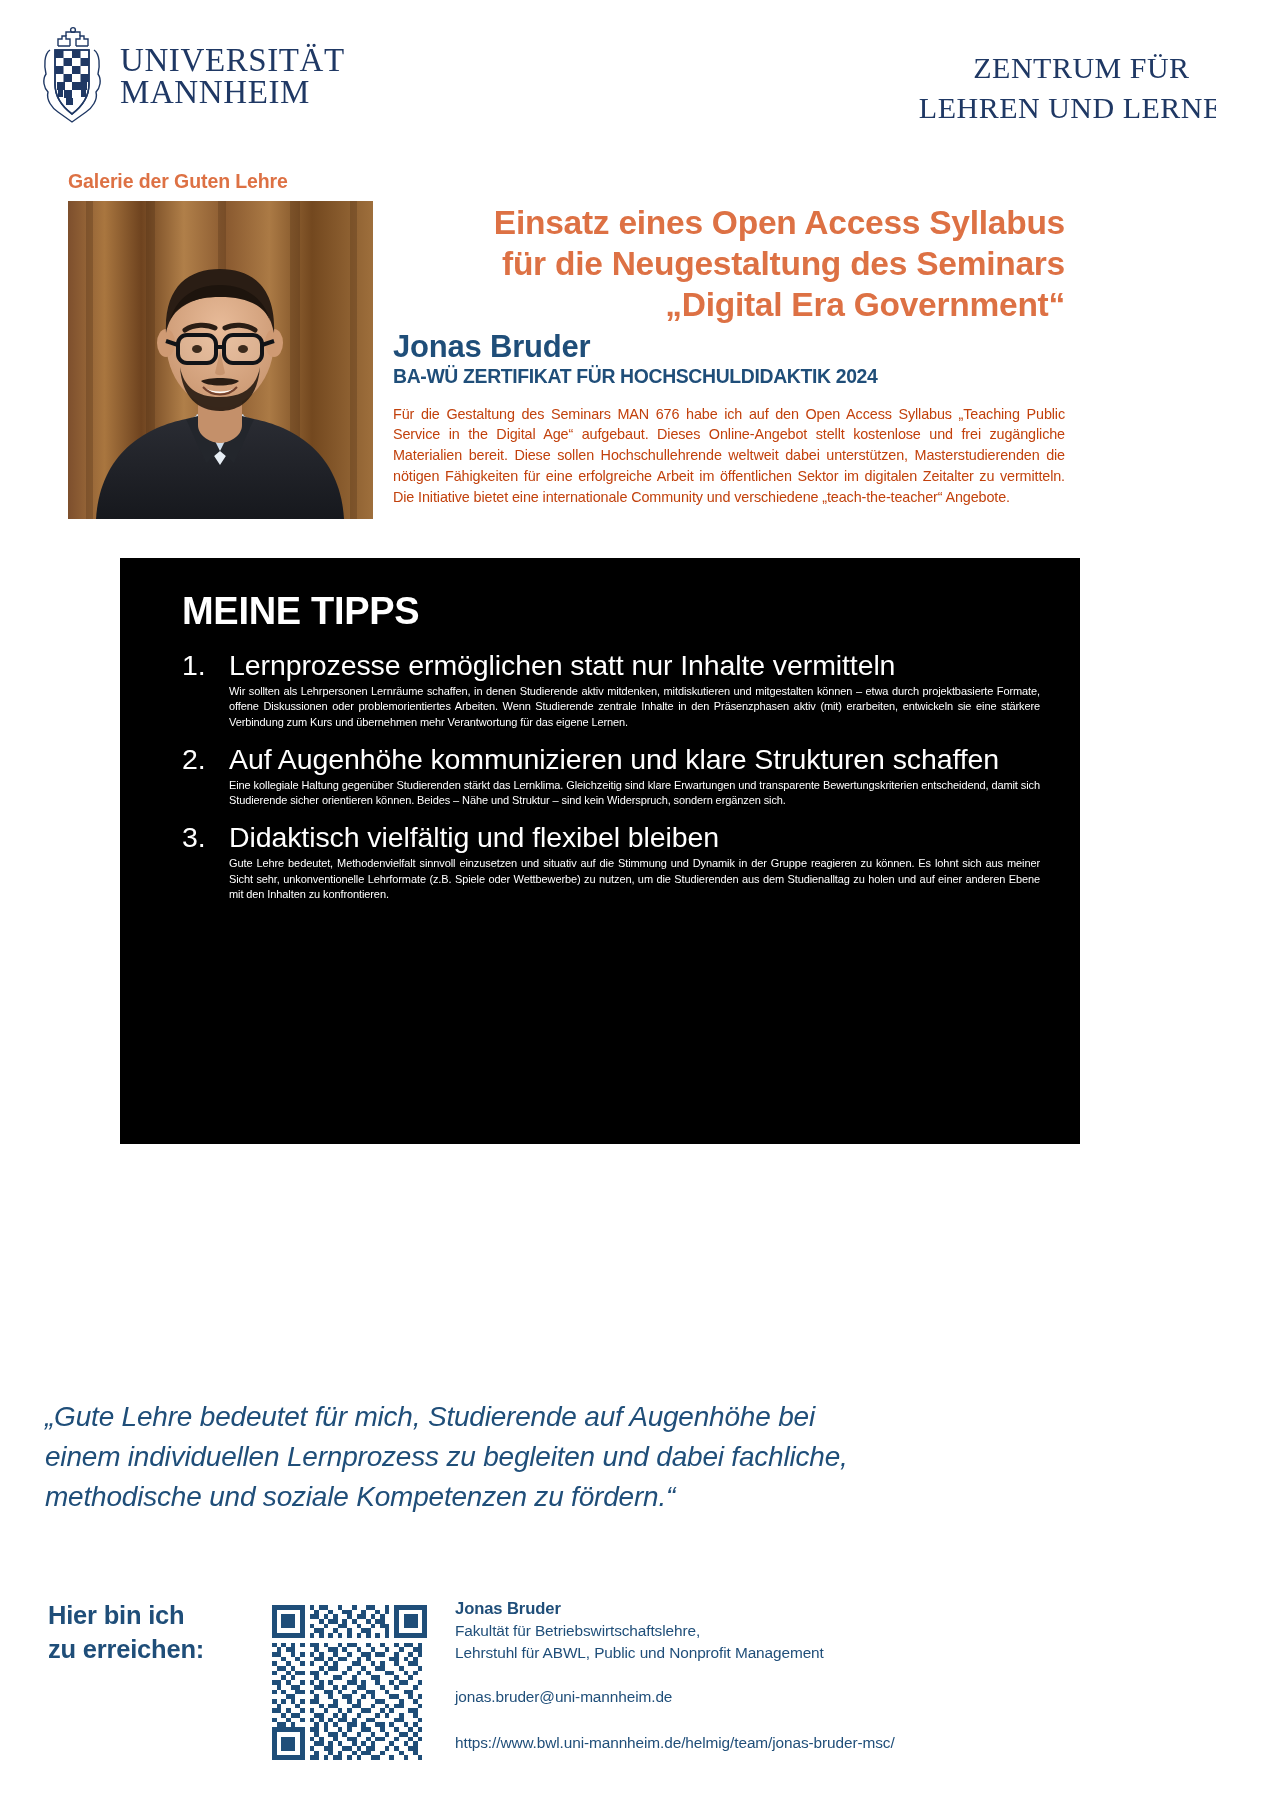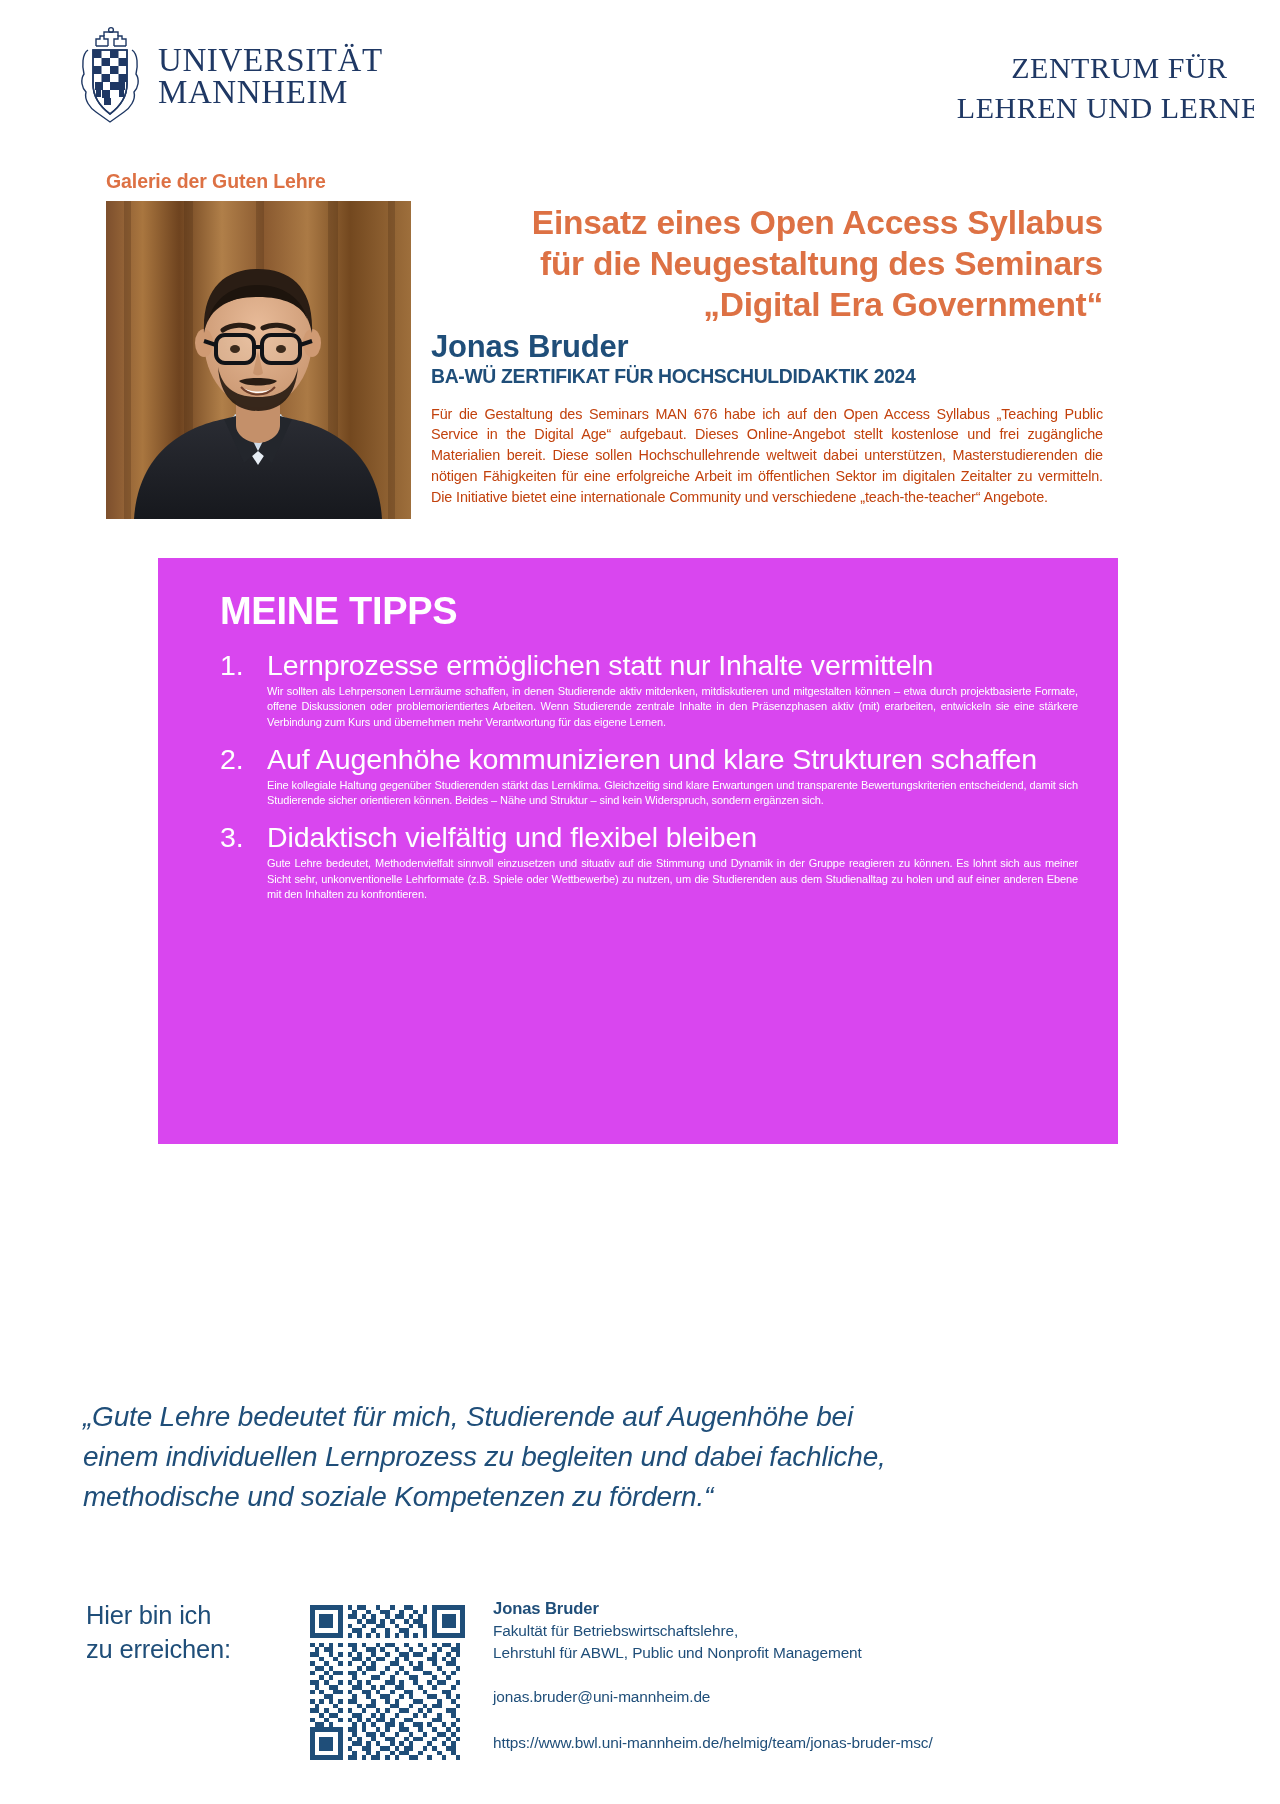--- a/index.html
+++ b/index.html
@@ -8,21 +8,20 @@
     height: 1804px;
     background: #ffffff;
     font-family: "Liberation Sans", sans-serif;
   }
   .page {
     position: relative;
     width: 1216px;
     height: 1804px;
     background: #ffffff;
     overflow: hidden;
-    margin-left: 38px;
   }
 
   
   .header {
     position: absolute;
     top: 0; left: 0;
     width: 1280px;
     height: 155px;
   }
   .logo-block {
@@ -121,21 +120,21 @@
     letter-spacing: -0.12px;
   }
 
   
   .tipsbox {
     position: absolute;
     left: 120px;
     top: 558px;
     width: 960px;
     height: 586px;
-    background: #d946ef;
+    background: #000000;
   }
   .tips-heading {
     position: absolute;
     left: 62px;
     top: 32px;
     color: #ffffff;
     font-size: 38px;
     font-weight: bold;
     letter-spacing: -0.3px;
   }
@@ -189,21 +188,21 @@
   }
   .quote span { display: block; }
 
   
   .contact-label {
     position: absolute;
     left: 48px;
     top: 1598px;
     color: #1f4e79;
     font-size: 25.5px;
-    font-weight: normal;
+    font-weight: bold;
     line-height: 1.35;
     letter-spacing: -0.2px;
   }
   .contact-label span { display: block; }
 
   .qr {
     position: absolute;
     left: 272px;
     top: 1605px;
     width: 155px;

